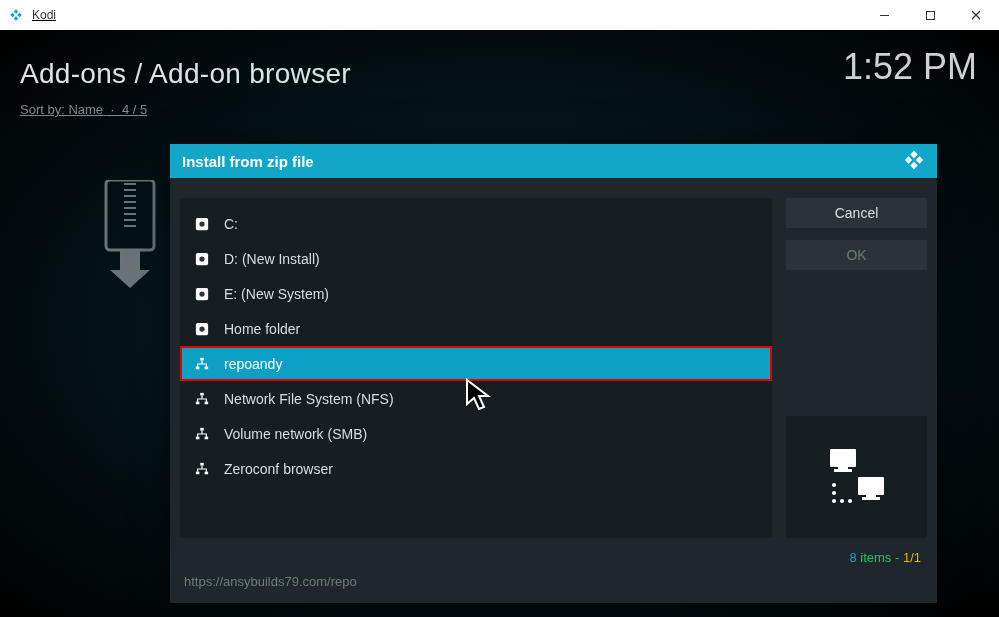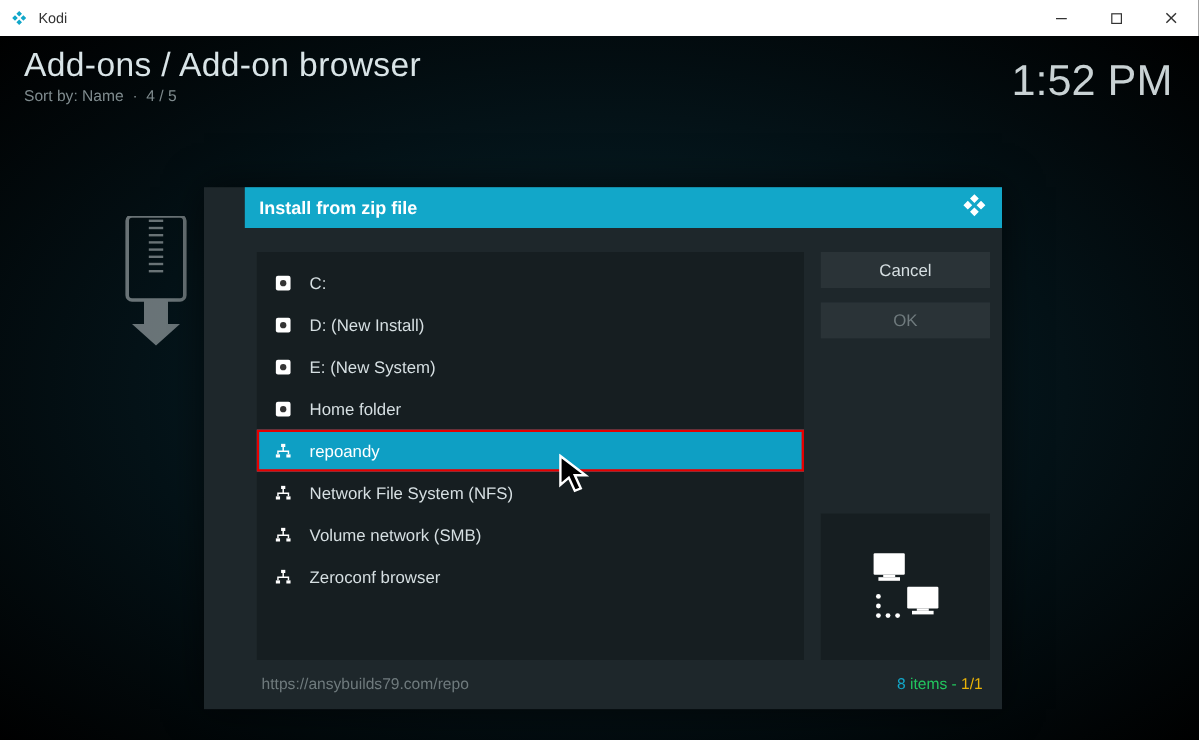--- a/index.html
+++ b/index.html
@@ -11,61 +11,61 @@
     overflow: hidden;
     position: relative;
   }
   .titlebar {
     height: 30px;
     background: #fff;
     display: flex;
     align-items: center;
     padding: 0 8px;
     position: relative;
+    text-decoration: underline;
   }
   .titlebar-icon {
     width: 16px; height: 16px; margin-right: 8px;
     display: flex; align-items: center; justify-content: center;
   }
   .titlebar-text { font-size: 12px; color: #333; }
   .winctrls { position: absolute; right: 0; top: 0; display: flex; height: 30px; }
   .winbtn { width: 46px; display:flex; align-items:center; justify-content:center; font-size:14px; color:#333; cursor:pointer; }
   .app {
     position: relative;
     width: 100%;
     height: 587px;
     background: radial-gradient(ellipse at center, #0a2832 0%, #041217 55%, #000 100%);
   }
   .breadcrumb {
     position: absolute;
     top: 8px; left: 20px;
     color: #d9e4e7;
     font-weight: 300;
   }
-  .breadcrumb-main { font-size: 28px; letter-spacing: .3px; }
-  .breadcrumb-sub { font-size: 13px; color: #7f8b8e; margin-top: 2px; }
+  .breadcrumb-main { font-size: 28px; letter-spacing: .3px; margin-top: 20px; }
+  .breadcrumb-sub { font-size: 13px; color: #7f8b8e; margin-top: 12px; text-decoration: underline; }
   .clock {
     position: absolute;
     top: 16px; right: 22px;
     font-size: 36px; font-weight: 400;
     color: #c9d2d4;
   }
   .zip-glyph {
     position: absolute;
     top: 150px; left: 100px;
     width: 60px; height: 110px;
     opacity: .5;
   }
   .dialog {
     position: absolute;
-    top: 126px; left: 170px;
-    width: 665px;
+    top: 114px; left: 170px;
+    width: 767px;
     background: #1e272b;
     box-shadow: 0 0 30px rgba(0,0,0,.6);
-    padding-left: 34px;
   }
   .dialog-header {
     background: #12a7c9;
     height: 34px;
     display: flex;
     align-items: center;
     padding: 0 12px;
     color: #fff;
     font-size: 15px;
     font-weight: 600;
@@ -121,21 +121,21 @@
     margin-top: auto;
     height: 122px;
     background: #161e21;
     display:flex; align-items:center; justify-content:center;
   }
   .dialog-footer {
     display:flex;
     padding: 4px 16px 14px 14px;
     font-size: 13px;
   }
-  .footer-url { color: #6f7a7d; }
+  .footer-url { color: #6f7a7d; margin-top: 24px; }
   .footer-count { margin-left: auto; }
   .footer-count .num { color: #12a7c9; }
   .footer-count .sep { color: #22c55e; }
   .footer-count .page { color: #eab308; }
   .cursor {
     position: absolute;
     top: 348px; left: 465px;
     pointer-events: none;
   }
 </style>

